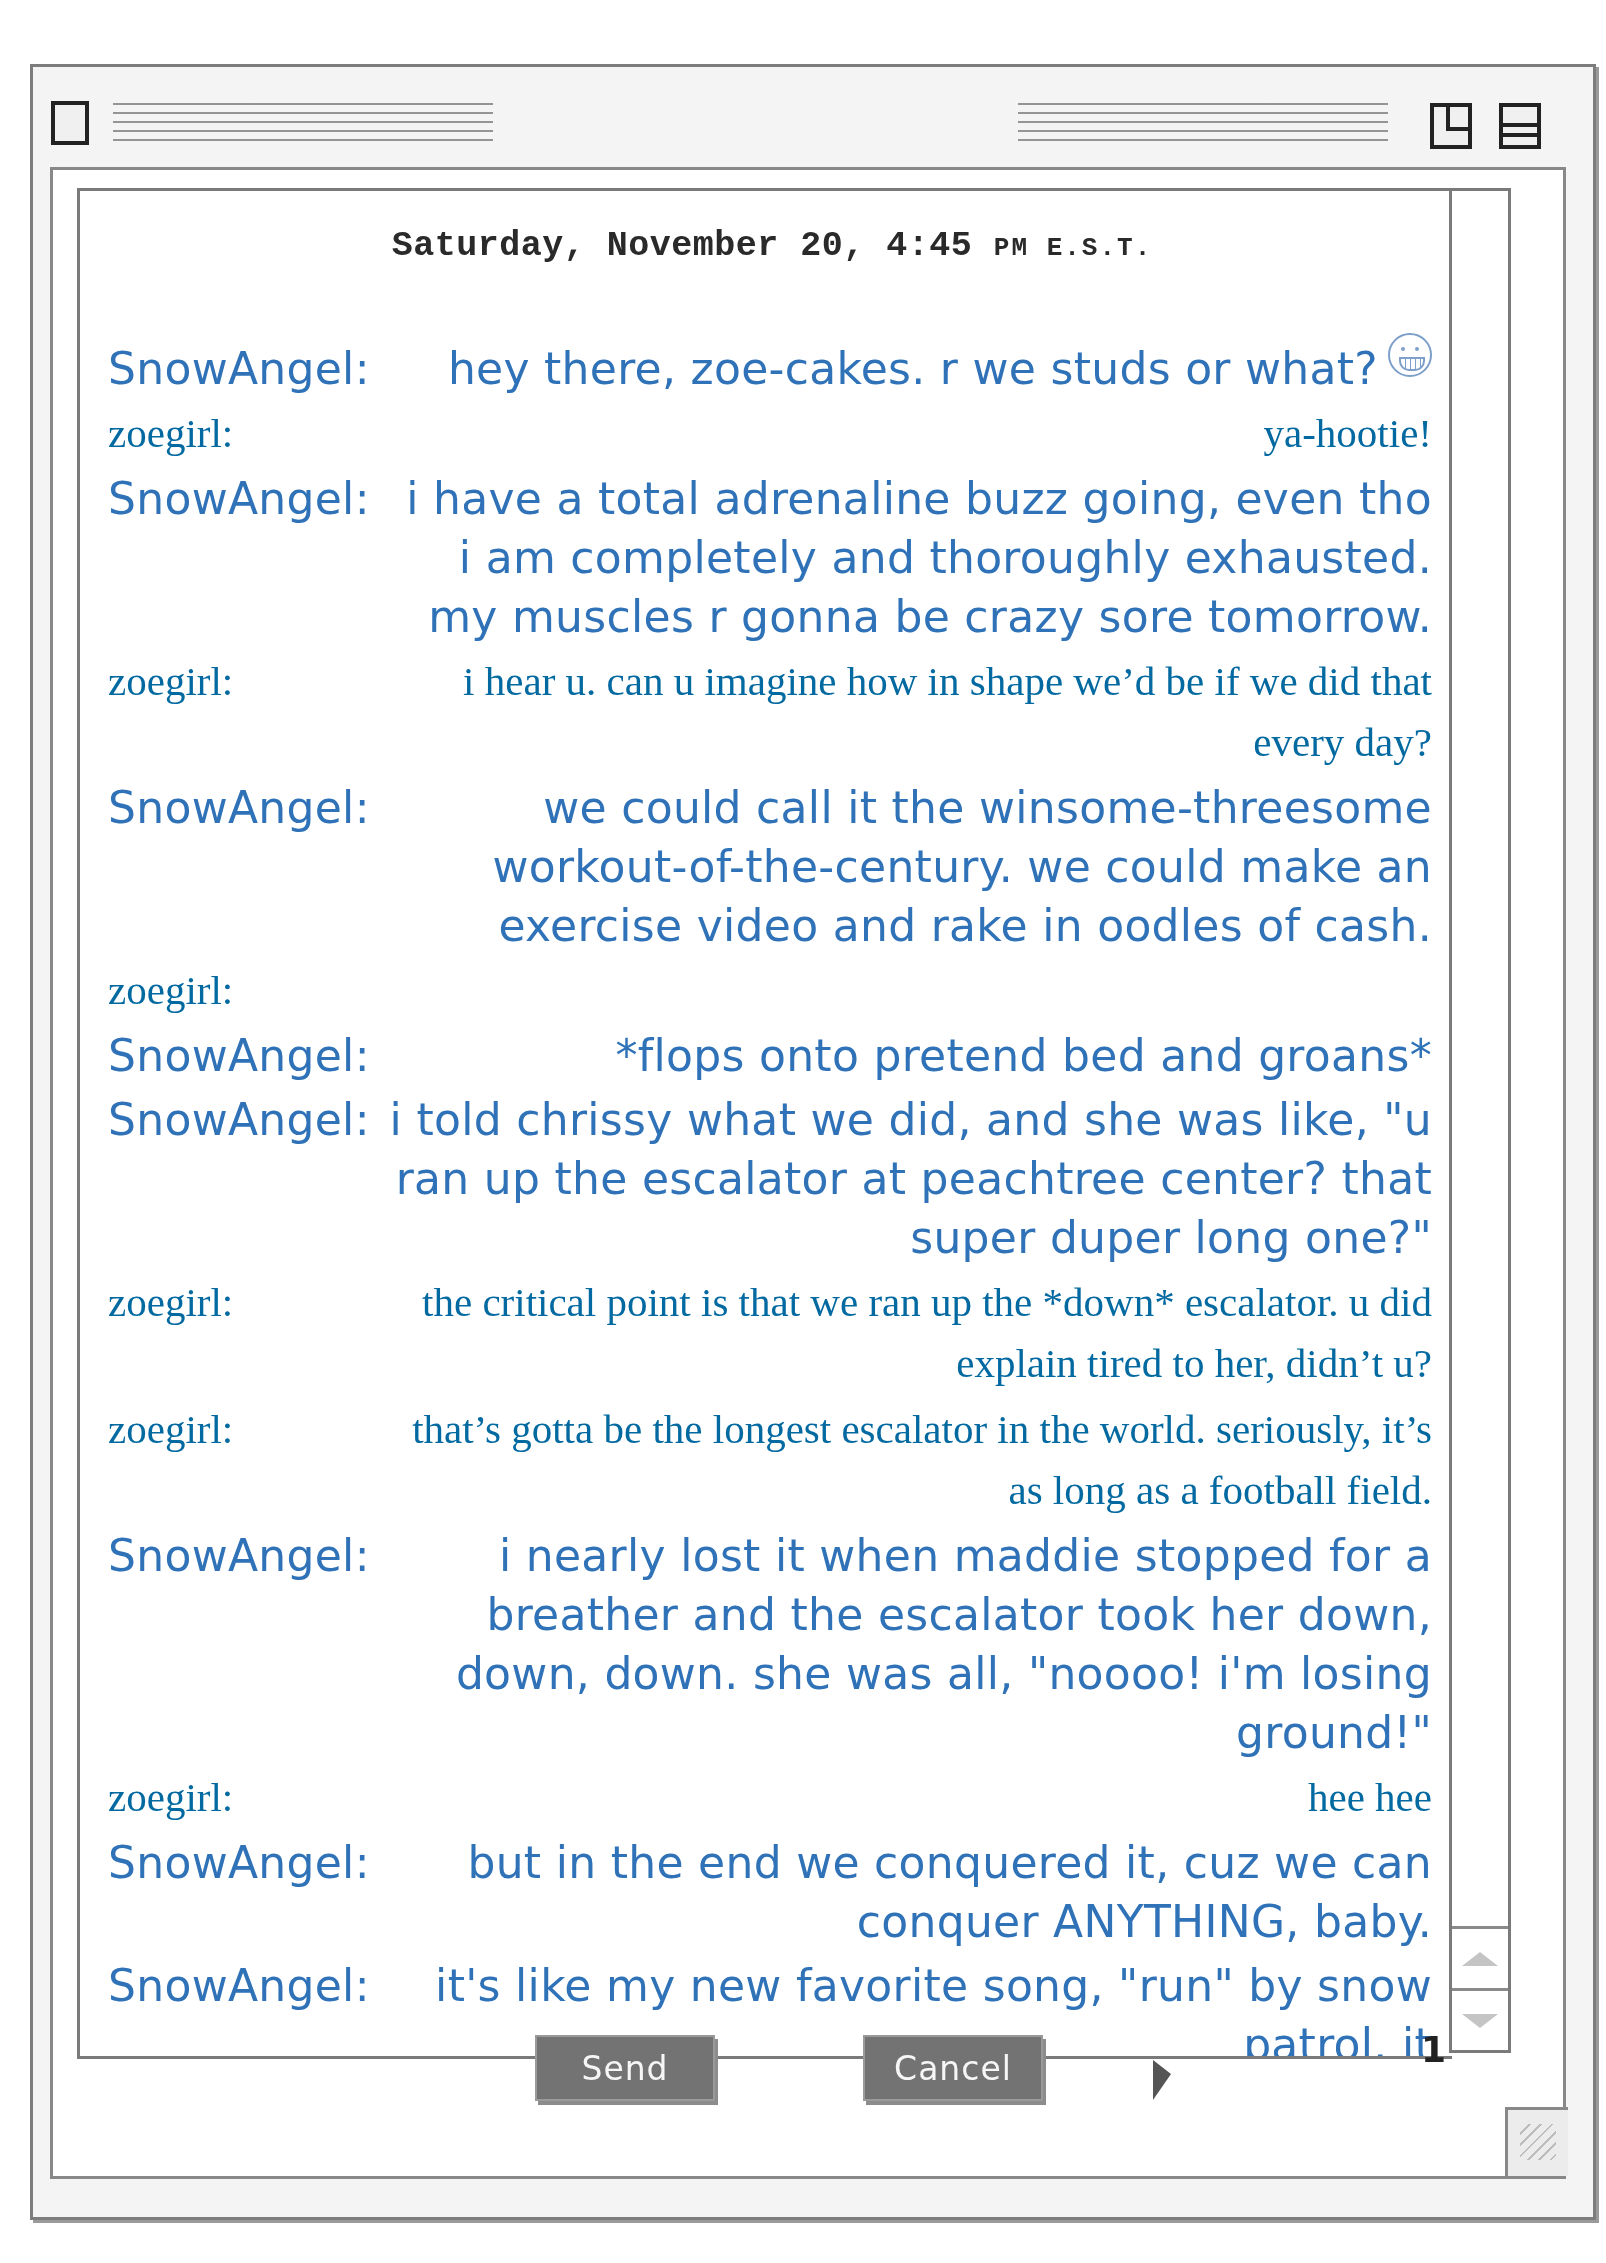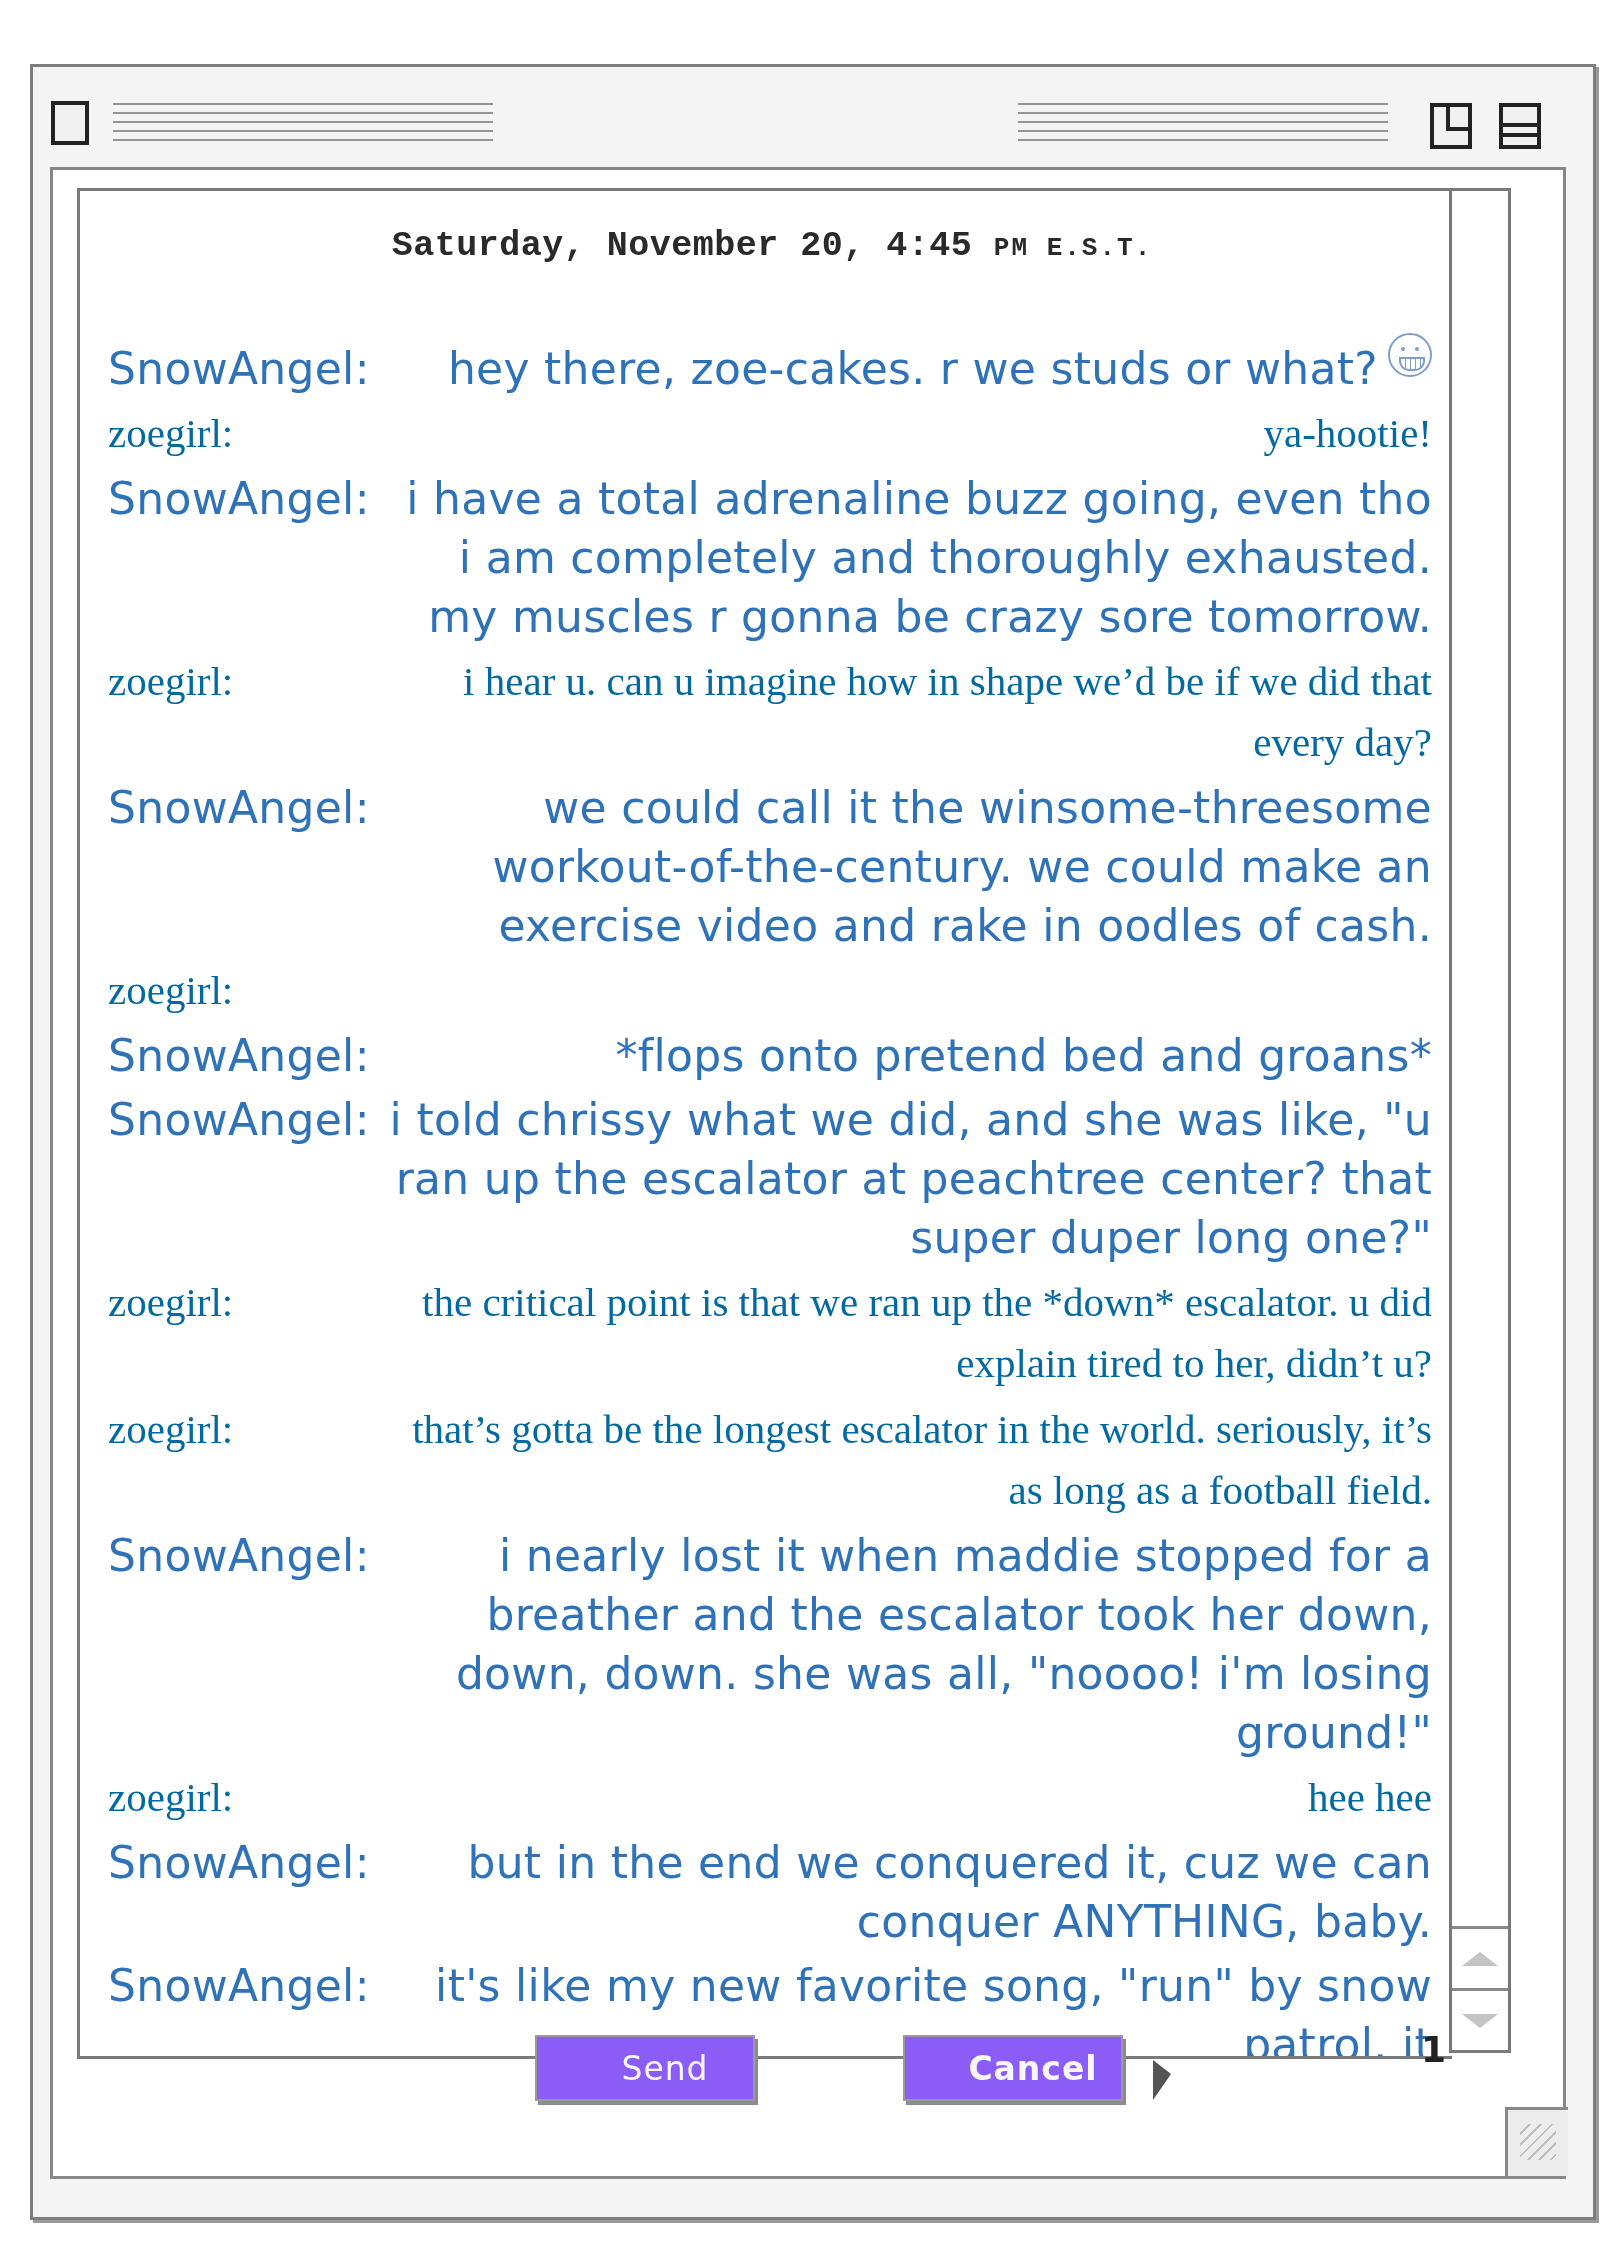--- a/index.html
+++ b/index.html
@@ -86,29 +86,28 @@
     content: ""; position: absolute; left: 11px; top: 12px; width: 4px; height: 4px; background: #7d9fc9;
     border-radius: 50%; box-shadow: 14px 0 0 #7d9fc9;
   }
   .smiley::after {
     content: ""; position: absolute; left: 9px; top: 22px; width: 22px; height: 10px;
     border: 2px solid #7d9fc9; border-radius: 0 0 10px 10px;
     background: repeating-linear-gradient(to right, transparent 0 4px, #7d9fc9 4px 5px);
   }
 
   .btn {
-    position: absolute; top: 1968px; width: 176px; height: 62px; background: #8b5cf6;
+    position: absolute; top: 1968px; width: 176px; height: 62px; background: #737373;
     border: 2px solid #9a9a9a; box-shadow: 3px 4px 0 #8c8c8c;
     color: #f6f6f6; font-family: "DejaVu Sans", sans-serif; font-size: 33px;
     display: flex; align-items: center; justify-content: center; letter-spacing: 1px;
     cursor: pointer;
-    padding-left: 40px;
   }
   .btn-send { left: 502px; }
-  .btn-cancel { left: 870px; font-weight: bold; }
+  .btn-cancel { left: 830px; }
   .cursor {
     position: absolute; left: 1120px; top: 2000px; width: 0; height: 0;
     border-left: 18px solid #555; border-top: 0 solid transparent; border-bottom: 40px solid transparent;
     transform: skewY(38deg);
   }
   .page-num {
     position: absolute; left: 1388px; top: 1962px; font-family: "DejaVu Sans", sans-serif;
     font-weight: bold; font-size: 36px; color: #222;
   }
   .grow-box {

